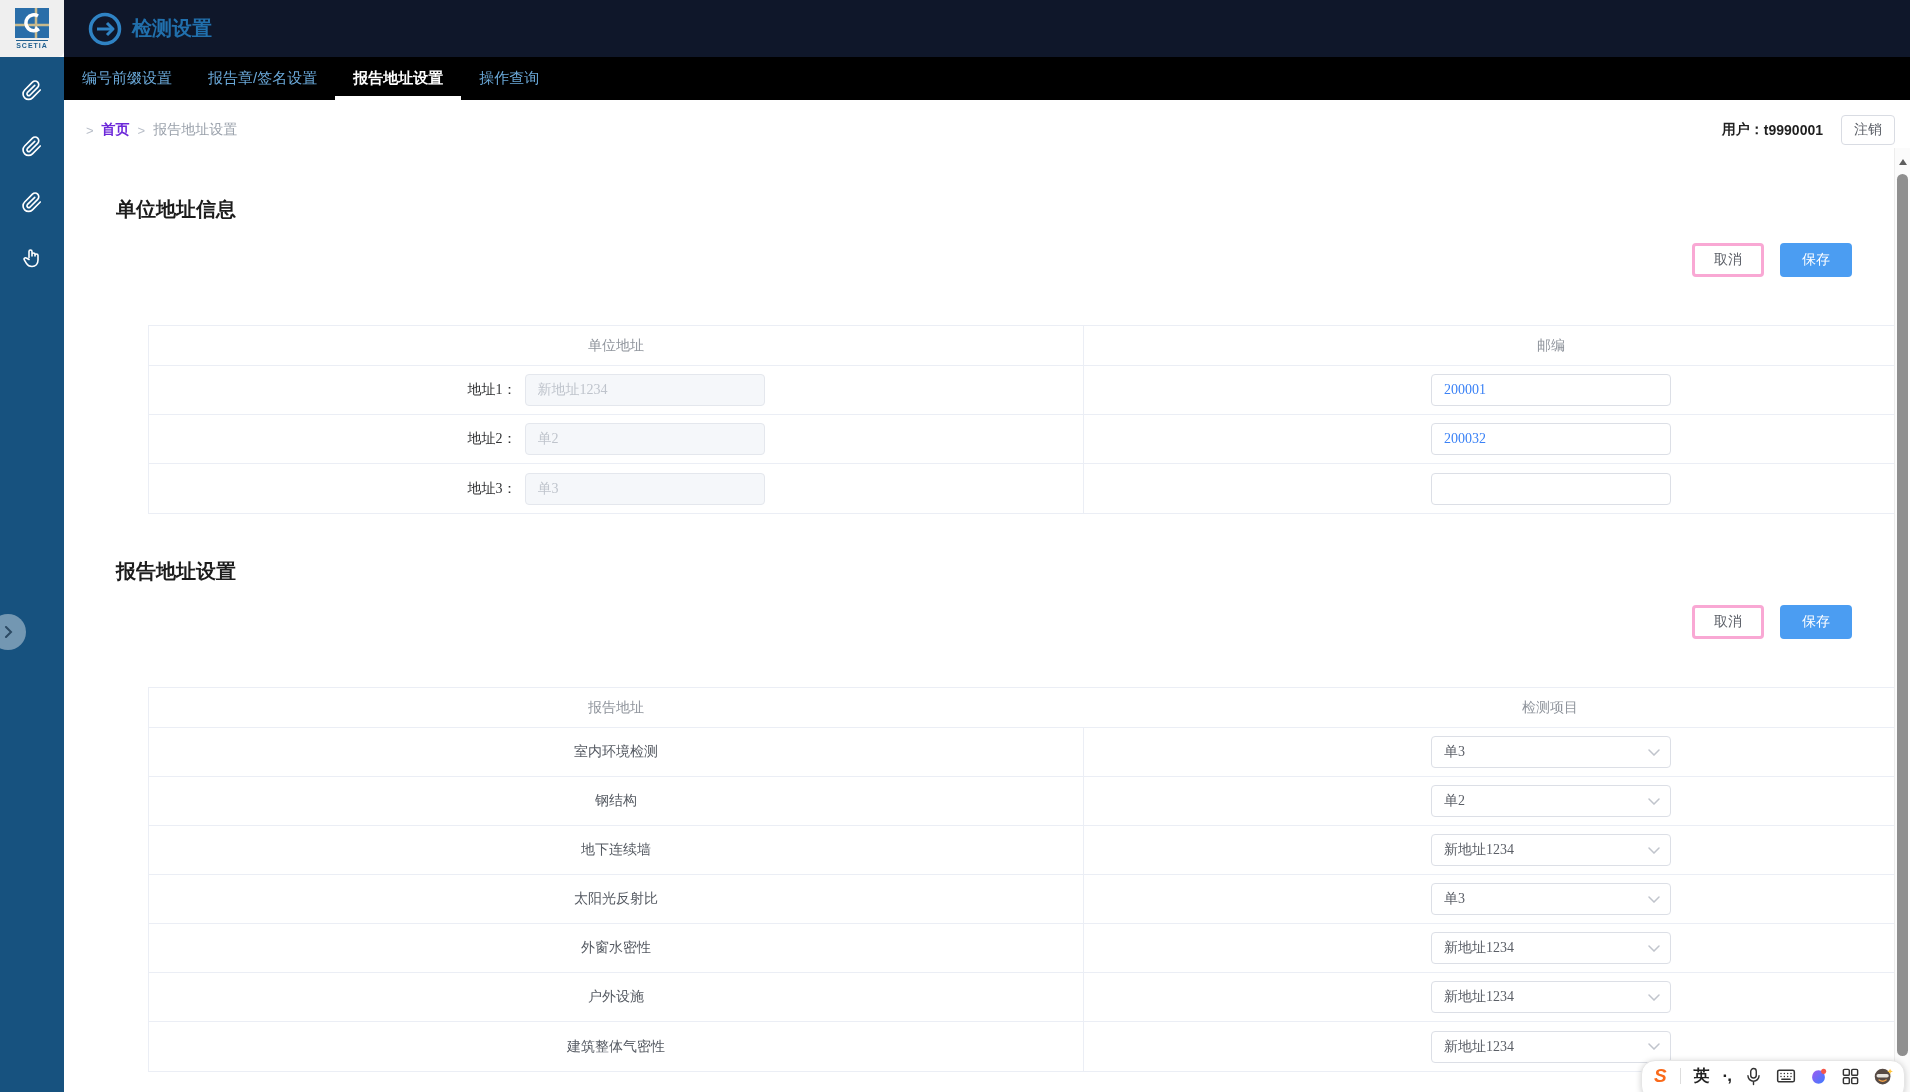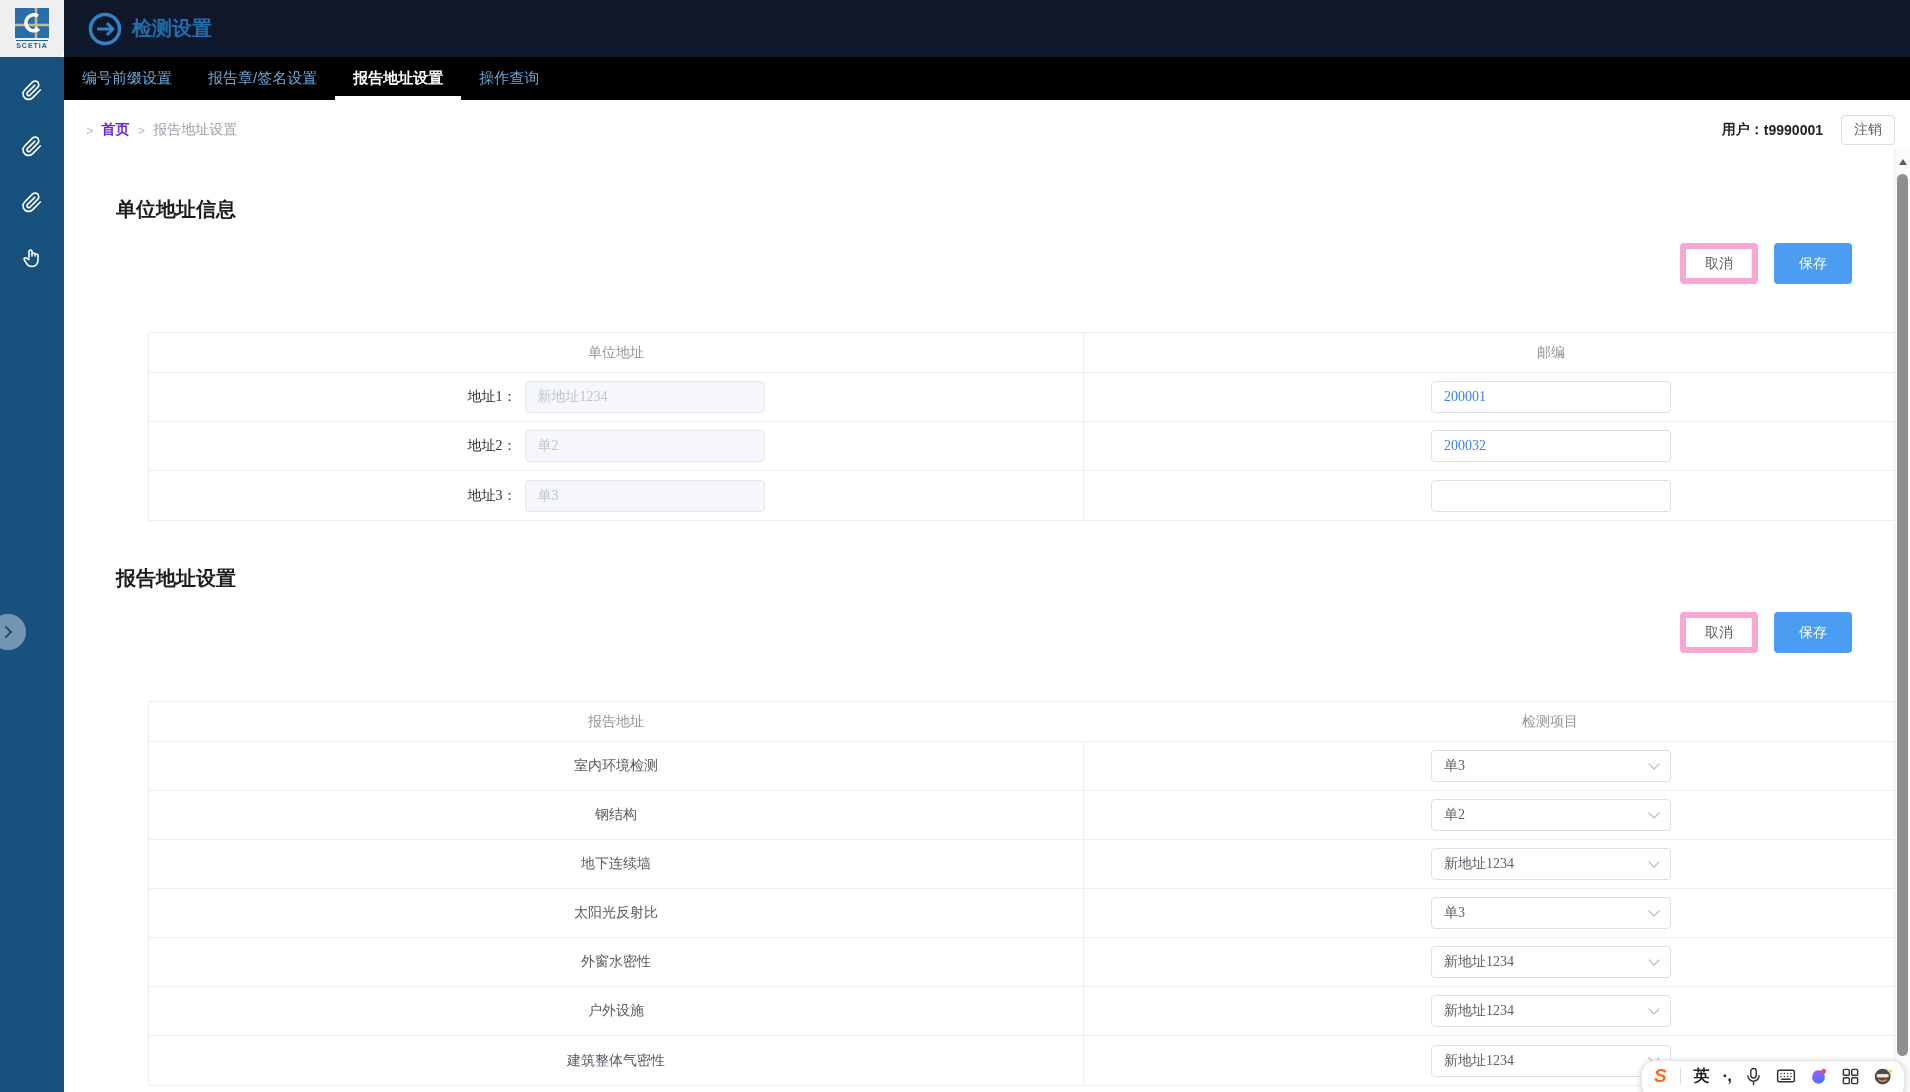--- a/index.html
+++ b/index.html
@@ -40,22 +40,22 @@
   .crumb-current { color:#9aa1ab; }
   .bc-right { margin-left:auto; display:flex; align-items:center; }
   .user-label { font-weight:bold; color:#1f1f1f; }
   .user-id { font-weight:bold; color:#1f1f1f; }
   .logout-btn { margin-left:18px; height:30px; padding:0 12px; border:1px solid #d9dce3; border-radius:4px;
     background:#fff; color:#5a5e66; font-size:14px; cursor:pointer; font-family:inherit; }
   .page { padding:46px 58px 9px 52px; }
   .section-title { font-size:20px; font-weight:bold; color:#1c1c1c; }
   .section-title.second { margin-top:44px; }
   .btn-row { display:flex; justify-content:flex-end; gap:16px; margin-top:20px; }
-  .btn { height:41px; padding:0 19px; border-radius:4px; font-size:14px; display:flex; align-items:center;
-    cursor:pointer; border:6px solid #f9a8d4; background:#fff; color:#5a5e66; font-family:inherit; }
+  .btn { height:34px; padding:0 19px; border-radius:4px; font-size:14px; display:flex; align-items:center;
+    cursor:pointer; border:3px solid #f9a8d4; background:#fff; color:#5a5e66; font-family:inherit; }
   .btn.primary { background:#4b9df2; border-color:#4b9df2; color:#fff; }
   
   .table { width:1871px; margin-left:32px; margin-top:48px; border:1px solid #ebeef5; font-size:14px;font-family:Liberation Serif, serif; }
   .thead { display:flex; height:40px; color:#8f949c; font-weight:500; }
   .th { flex:1; display:flex; align-items:center; justify-content:center; border-bottom:1px solid #ebeef5; }
   .trow { display:flex; height:49px; }
   .trow:not(:last-child) { border-bottom:1px solid #ebeef5; }
   .tcell { flex:1; display:flex; align-items:center; justify-content:center; }
   .c1 { border-right:1px solid #ebeef5; }
   .row-label { color:#303133; margin-right:8px; }

